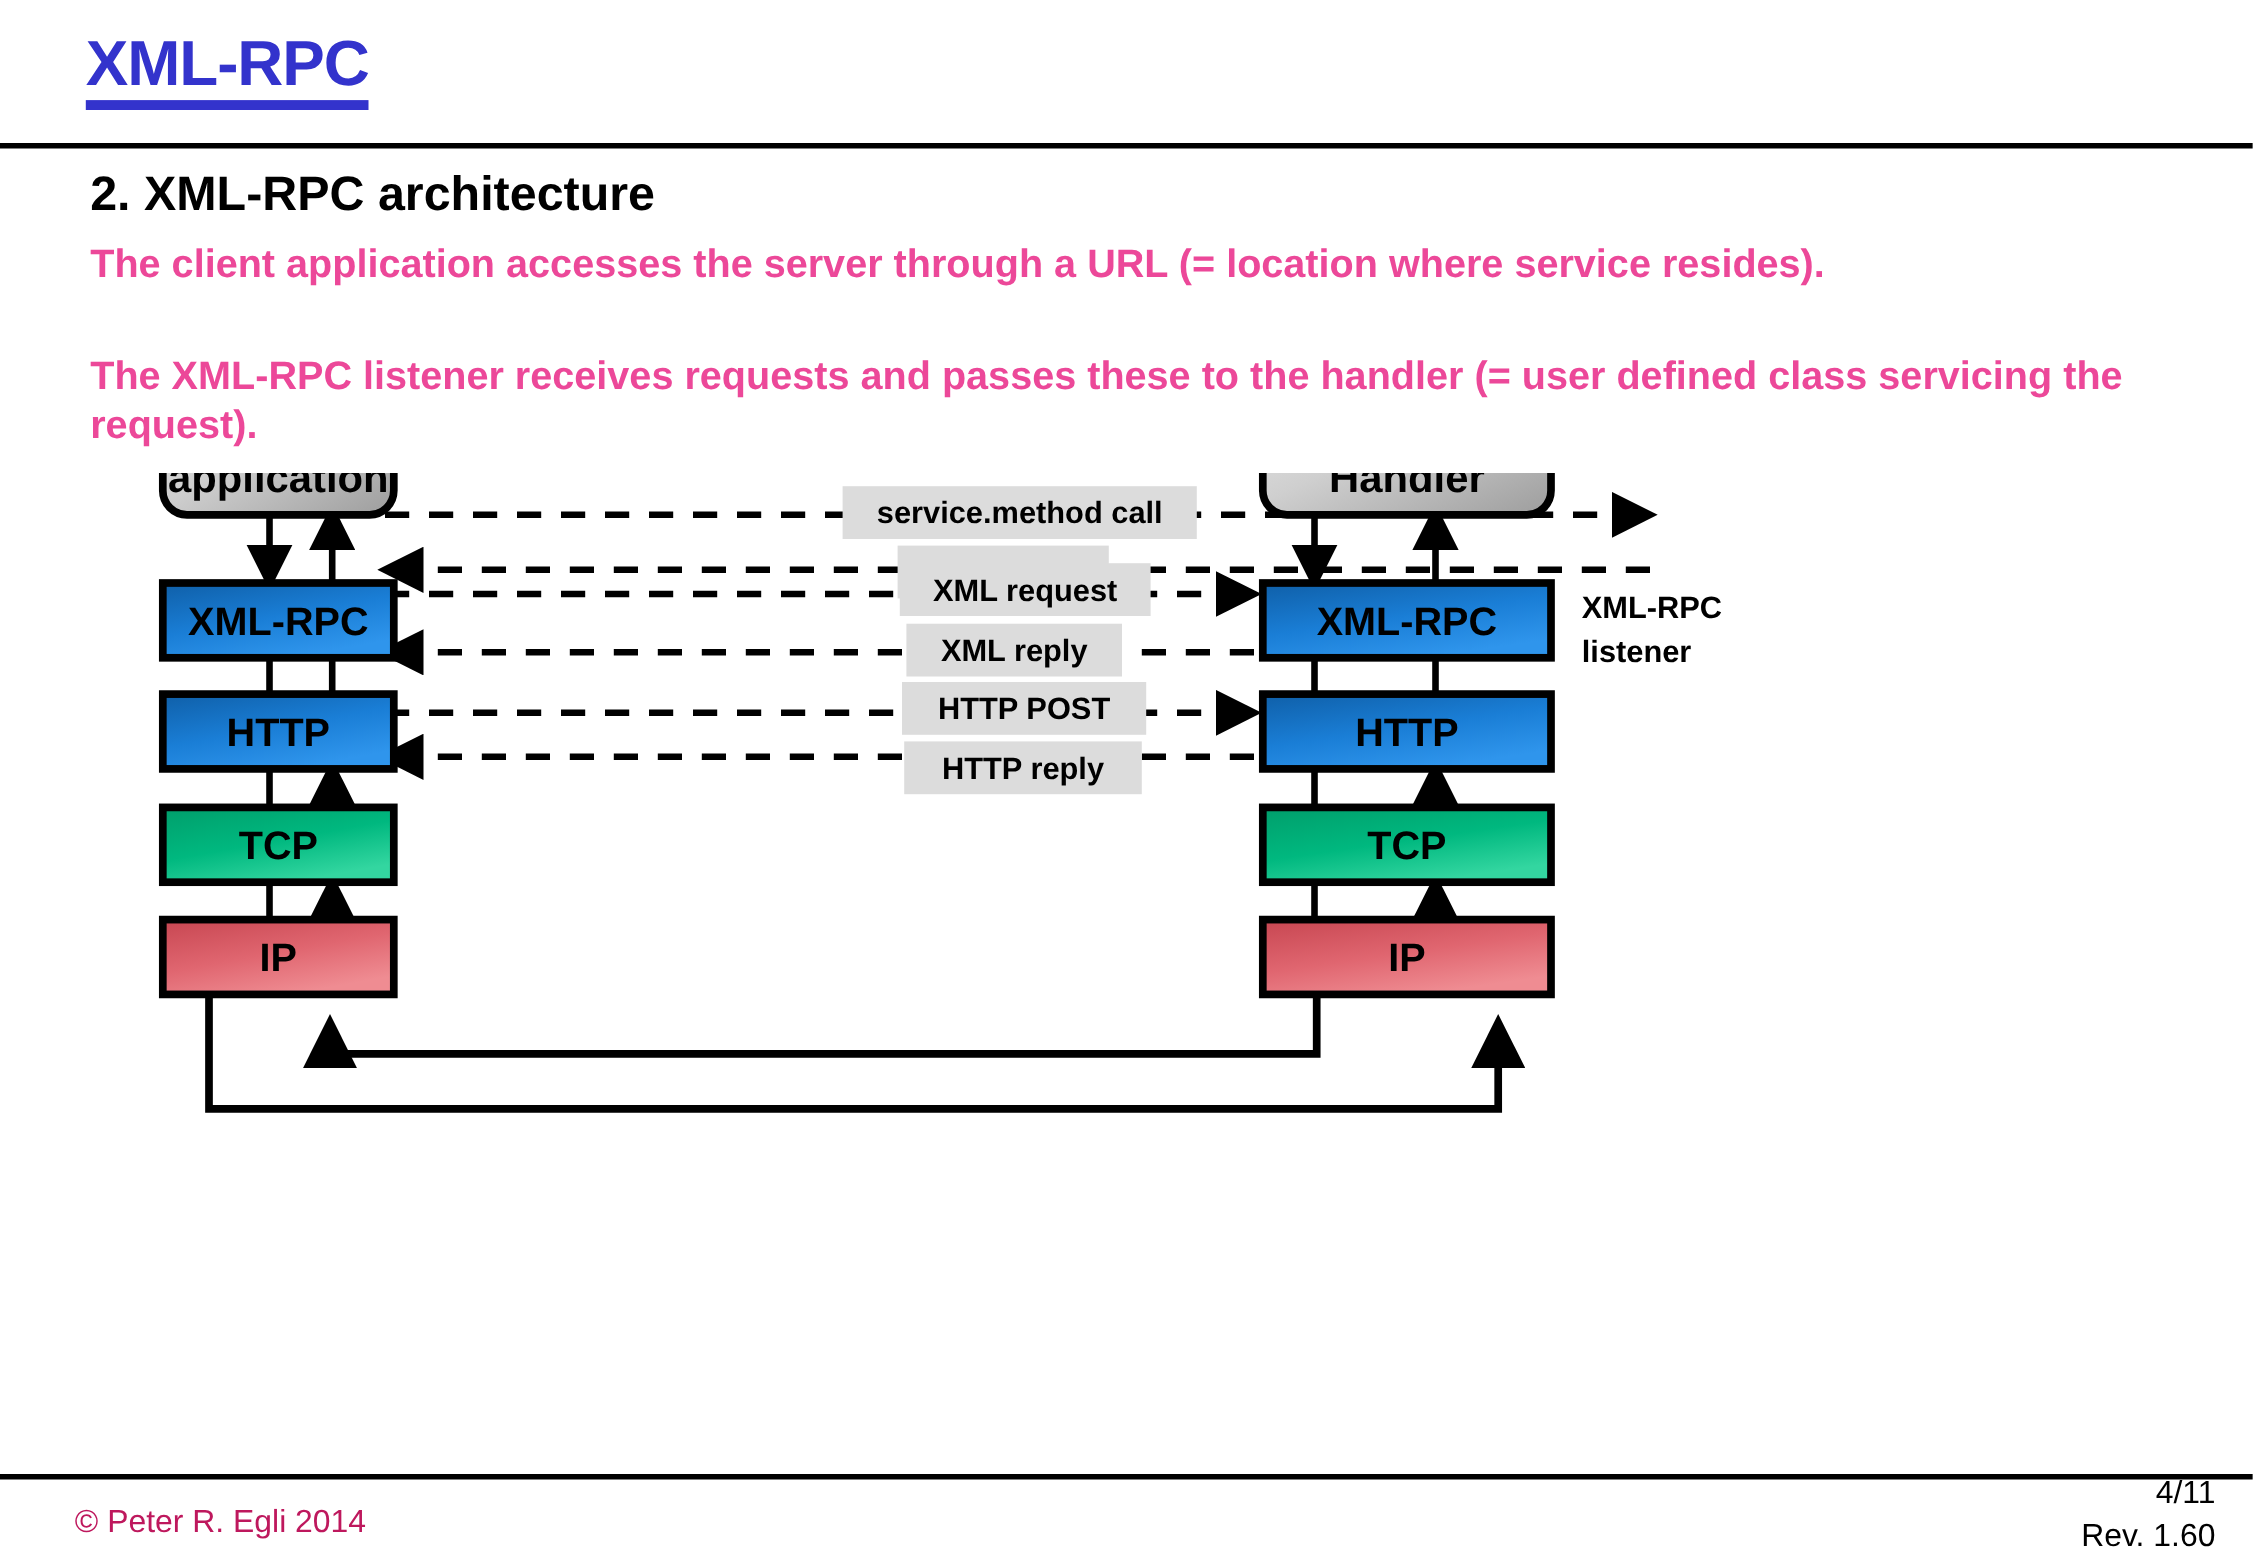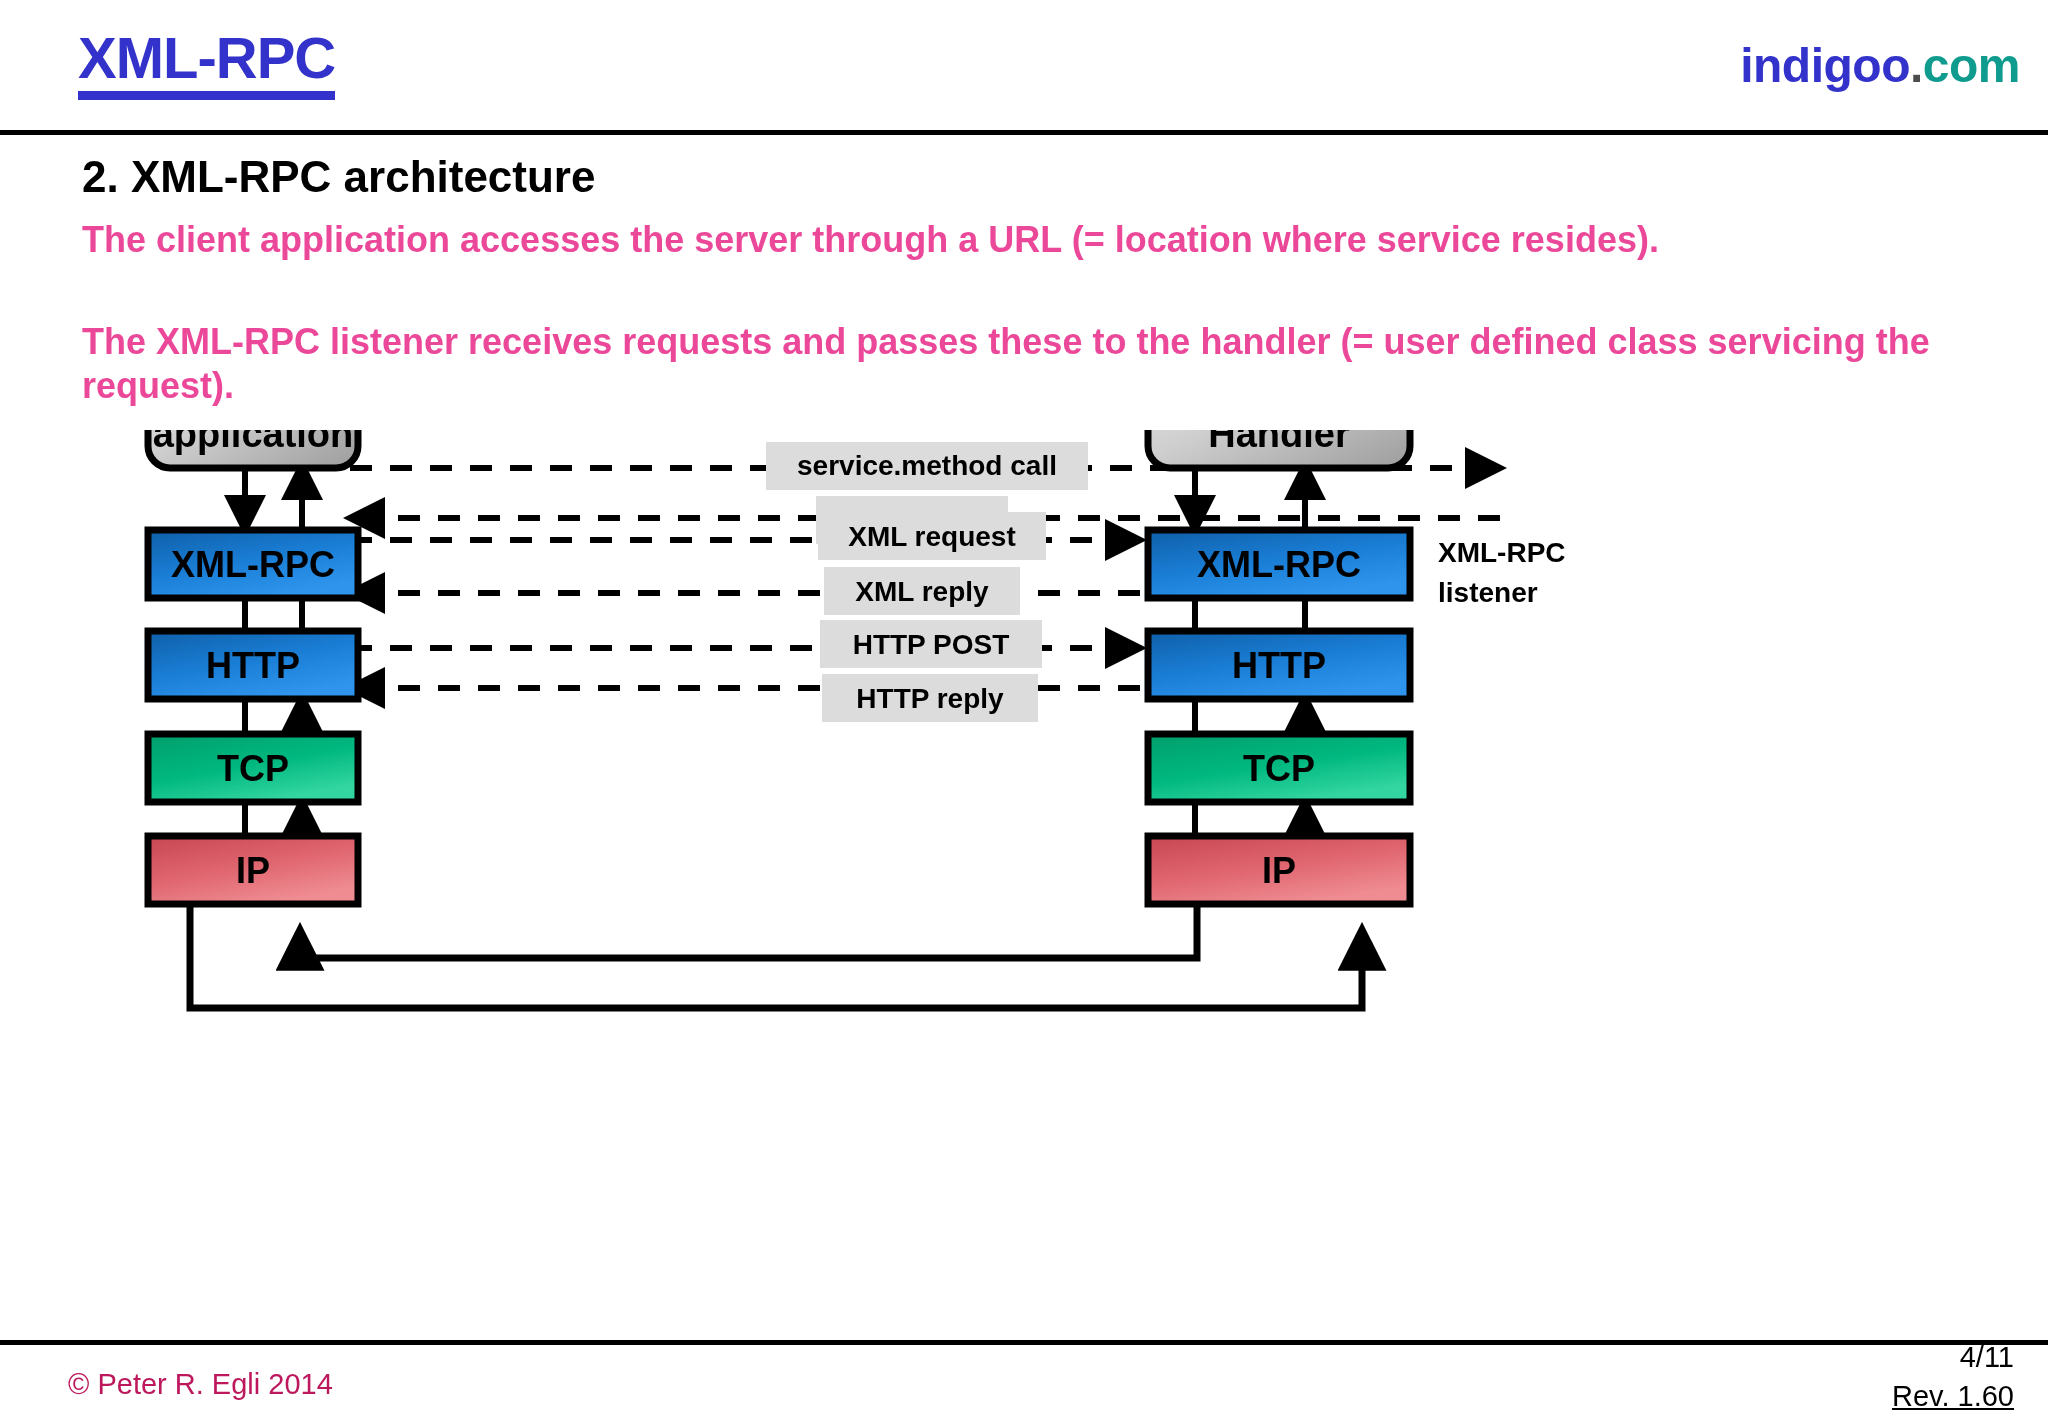--- a/index.html
+++ b/index.html
@@ -133,30 +133,27 @@
   .footer-right {
     position: absolute;
     right: 34px;
     top: 1338px;
     font-size: 29px;
     color: #000000;
     text-align: right;
     line-height: 1.35;
   }
   .footer-page { display: block; }
-  .footer-rev { display: block; text-decoration: underline; }
+  .footer-rev { display: block; }
 </style>
 </head>
 <body>
 
 <div class="header">
   <div class="header-title">XML-RPC</div>
-  <div class="header-logo">
-    <span class="logo-indigoo">indigoo</span><span class="logo-dot">.</span><span class="logo-com">com</span>
-  </div>
 </div>
 <div class="header-rule"></div>
 
 <div class="section-heading">2. XML-RPC architecture</div>
 <div class="para para-1">The client application accesses the server through a URL (= location where service resides).</div>
 <div class="para para-2">The XML-RPC listener receives requests and passes these to the handler (= user defined class servicing the request).</div>
 
 <div class="diagram">
 <svg width="2048" height="890" viewBox="0 0 2048 890" xmlns="http://www.w3.org/2000/svg">
   <defs>

